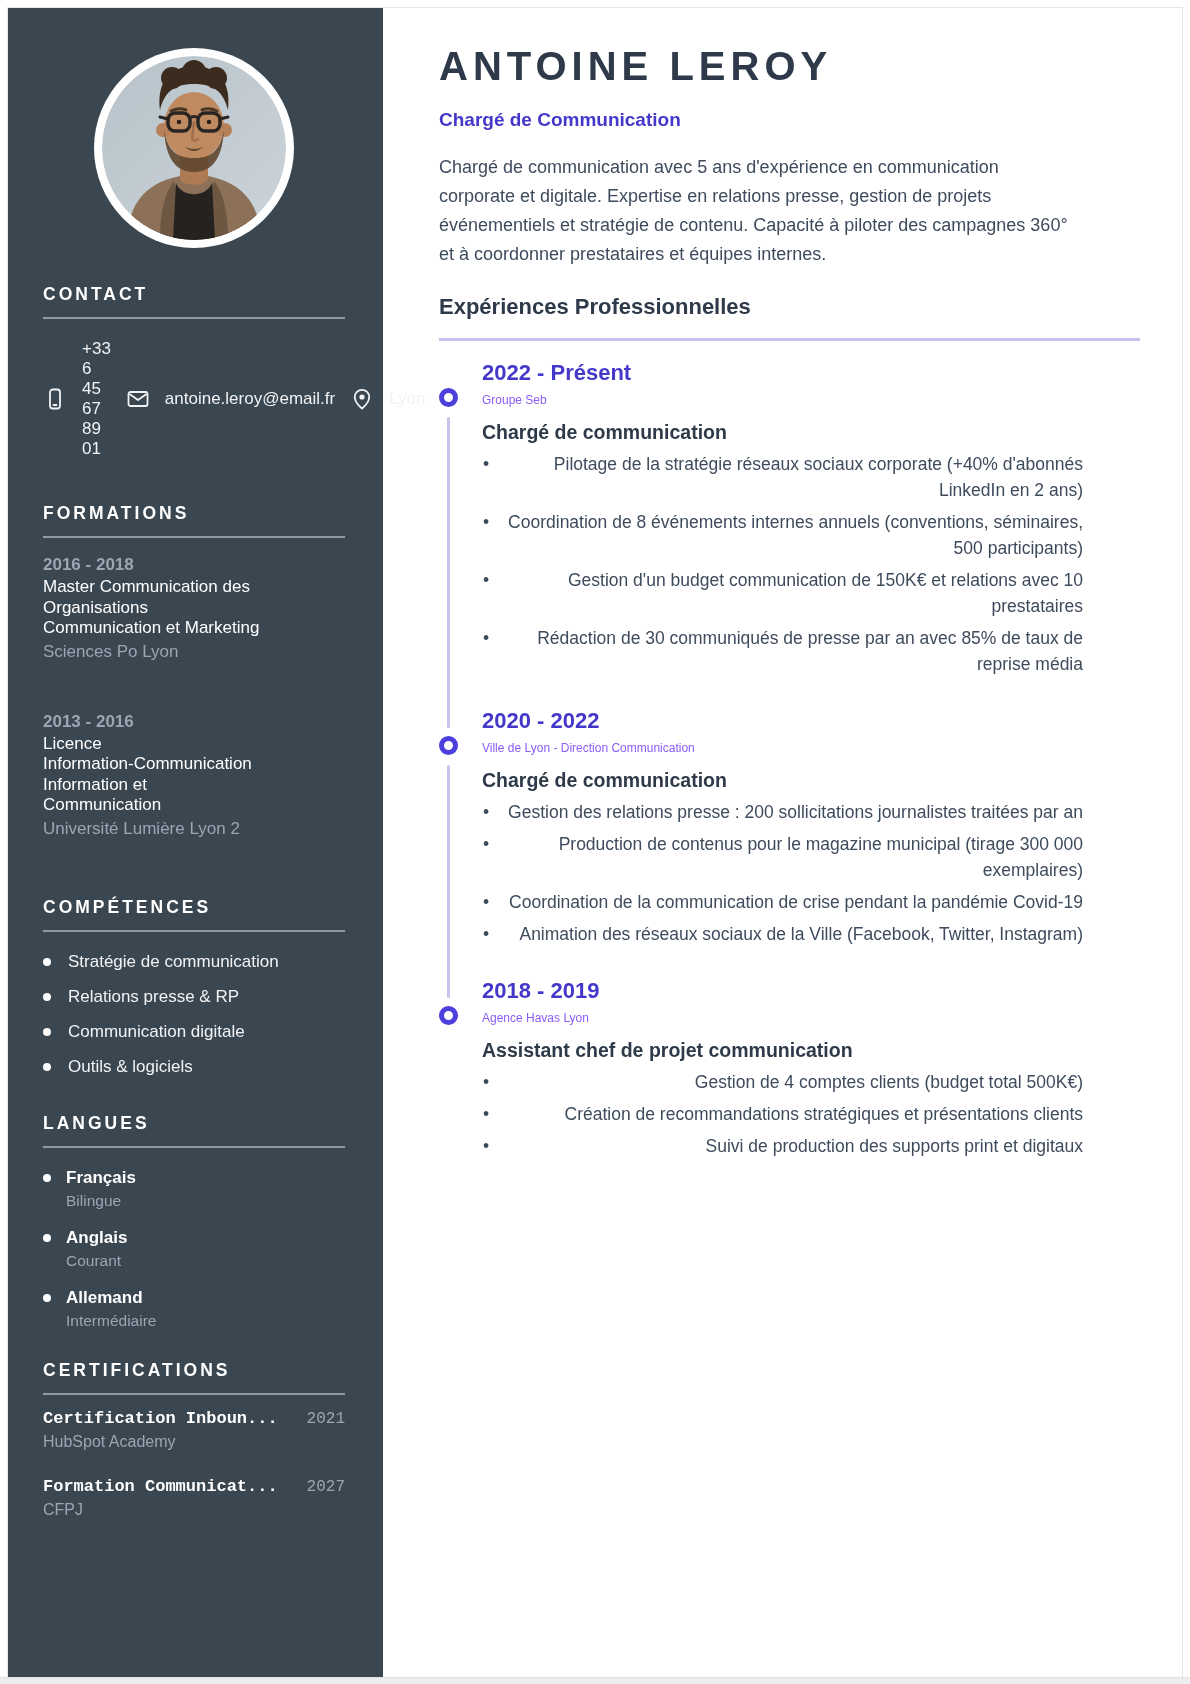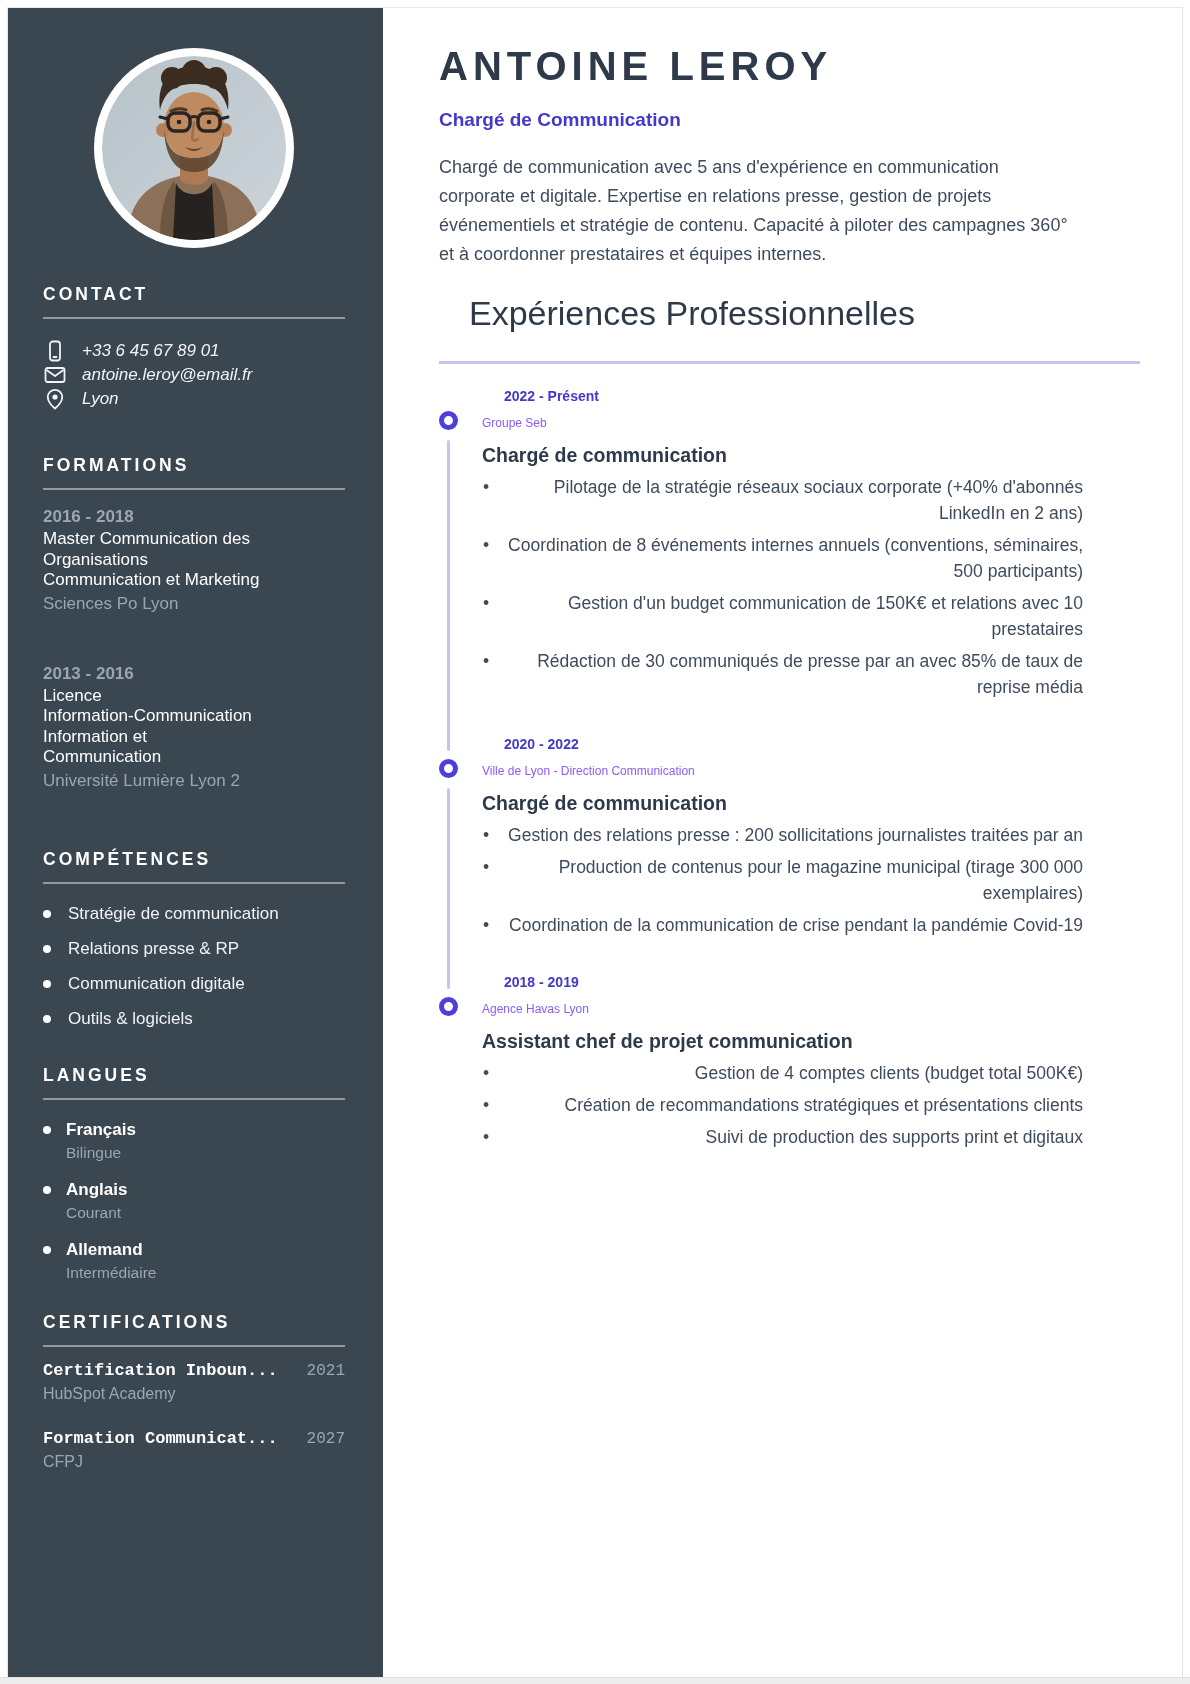--- a/index.html
+++ b/index.html
@@ -25,21 +25,21 @@
   }
   .avatar{
     width:200px;height:200px;border-radius:50%;background:#ffffff;
     margin:0 auto 36px auto;display:flex;align-items:center;justify-content:center;
   }
   .avatar svg{border-radius:50%;display:block;}
   .side-h2{
     margin:0;font-size:17.5px;font-weight:700;letter-spacing:3px;color:#ffffff;
     padding-bottom:12px;border-bottom:2px solid rgba(255,255,255,.45);
   }
-  .contact-list{list-style:none;margin:20px 0 0 0;padding:0;display:flex;flex-direction:column;font-style:italic;}
+  .contact-list{list-style:none;margin:20px 0 0 0;padding:0;display:flex;flex-direction:row;gap:15px;}
   .contact-list li{display:flex;align-items:center;gap:15px;font-size:17px;color:#f1f3f5;}
   .cicon{width:24px;height:24px;flex:0 0 24px;}
 
   .sec-formations{margin-top:44px;}
   .fentry{margin-top:17px;}
   .fentry + .fentry{margin-top:50px;}
   .fperiod{color:#9ba6b2;font-weight:600;font-size:17px;}
   .fdegree div{font-weight:400;color:#ffffff;font-size:17px;line-height:20.5px;}
   .fdegree{margin-top:2px;}
   .fschool{color:#9ba6b2;font-size:17px;margin-top:3px;}
@@ -61,34 +61,34 @@
   .crow{display:flex;justify-content:space-between;align-items:baseline;font-family:Liberation Mono, monospace;}
   .cname{font-weight:700;font-size:17px;color:#ffffff;white-space:nowrap;}
   .cyear{color:#9ba6b2;font-size:16px;}
   .corg{color:#9ba6b2;font-size:16px;margin-top:5px;}
 
   
   .main{flex:1;padding:36px 42px 0 56px;box-sizing:border-box;color:#3e4b5d;}
   .name{margin:0;font-size:40px;font-weight:800;letter-spacing:5px;color:#2e3a49;}
   .jobtitle{margin-top:20px;font-size:19px;font-weight:700;color:#4338ca;}
   .summary{margin-top:22px;font-size:18px;line-height:29px;color:#3e4b5d;max-width:635px;}
-  .exp-title{margin-top:25px;font-size:34px;font-weight:400;color:#2e3a49;margin-left:30px;}
+  .exp-title{margin-top:25px;font-size:22px;font-weight:700;color:#2e3a49;}
   .exp-underline{height:3px;background:#c6c3ee;margin-top:12px;}
 
   .timeline{margin-top:21px;}
   .exp{position:relative;padding-left:43px;padding-bottom:27px;}
   .exp::before{ 
     content:"";position:absolute;left:0;top:26px;width:9px;height:9px;
     border:5px solid #4c3fdb;border-radius:50%;background:#ffffff;
   }
   .exp:not(:last-child)::after{ 
     content:"";position:absolute;left:8px;top:55px;bottom:-18px;width:3px;
     background:#c6c3ee;border-radius:2px;
   }
-  .eperiod{font-size:14px;font-weight:700;color:#4338ca;line-height:22px;margin-left:22px;}
+  .eperiod{font-size:22px;font-weight:700;color:#4338ca;line-height:22px;}
   .ecompany{font-size:12px;color:#8b5cf6;margin-top:4px;line-height:24px;}
   .erole{font-size:19.5px;font-weight:700;color:#2e3a49;margin-top:7px;line-height:26px;}
   .ebullets{list-style:none;margin:6px 0 0 0;padding:0;text-align:right;}
   .ebullets li{
     position:relative;padding-left:16px;font-size:17.5px;line-height:26px;
     margin-bottom:6px;max-width:585px;color:#3e4b5d;
   }
   .ebullets li::before{content:"\2022";position:absolute;left:1px;top:0;color:#3e4b5d;}
 </style>
 </head>
@@ -280,20 +280,21 @@
       </article>
 
       <article class="exp">
         <div class="eperiod">2020 - 2022</div>
         <div class="ecompany">Ville de Lyon - Direction Communication</div>
         <div class="erole">Chargé de communication</div>
         <ul class="ebullets">
           <li>Gestion des relations presse : 200 sollicitations journalistes traitées par an</li>
           <li>Production de contenus pour le magazine municipal (tirage 300 000 exemplaires)</li>
           <li>Coordination de la communication de crise pendant la pandémie Covid-19</li>
+          <li>Animation des réseaux sociaux de la Ville (Facebook, Twitter, Instagram)</li>
         </ul>
       </article>
 
       <article class="exp">
         <div class="eperiod">2018 - 2019</div>
         <div class="ecompany">Agence Havas Lyon</div>
         <div class="erole">Assistant chef de projet communication</div>
         <ul class="ebullets">
           <li>Gestion de 4 comptes clients (budget total 500K€)</li>
           <li>Création de recommandations stratégiques et présentations clients</li>

